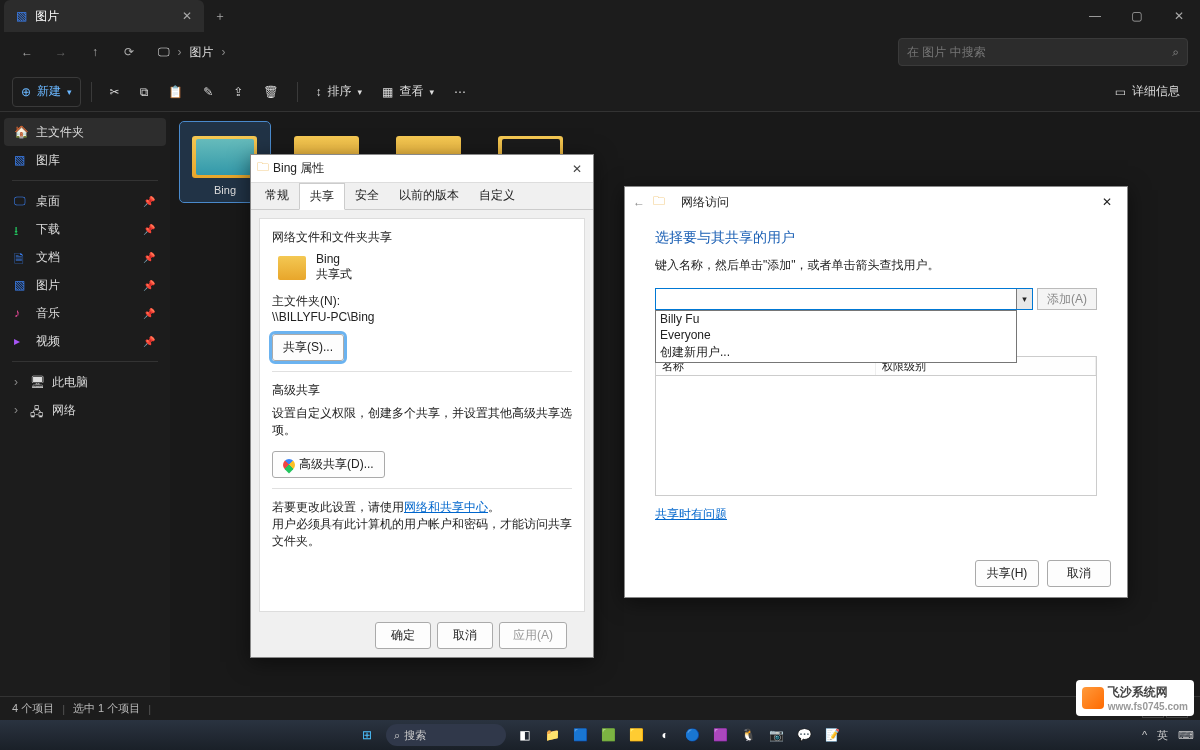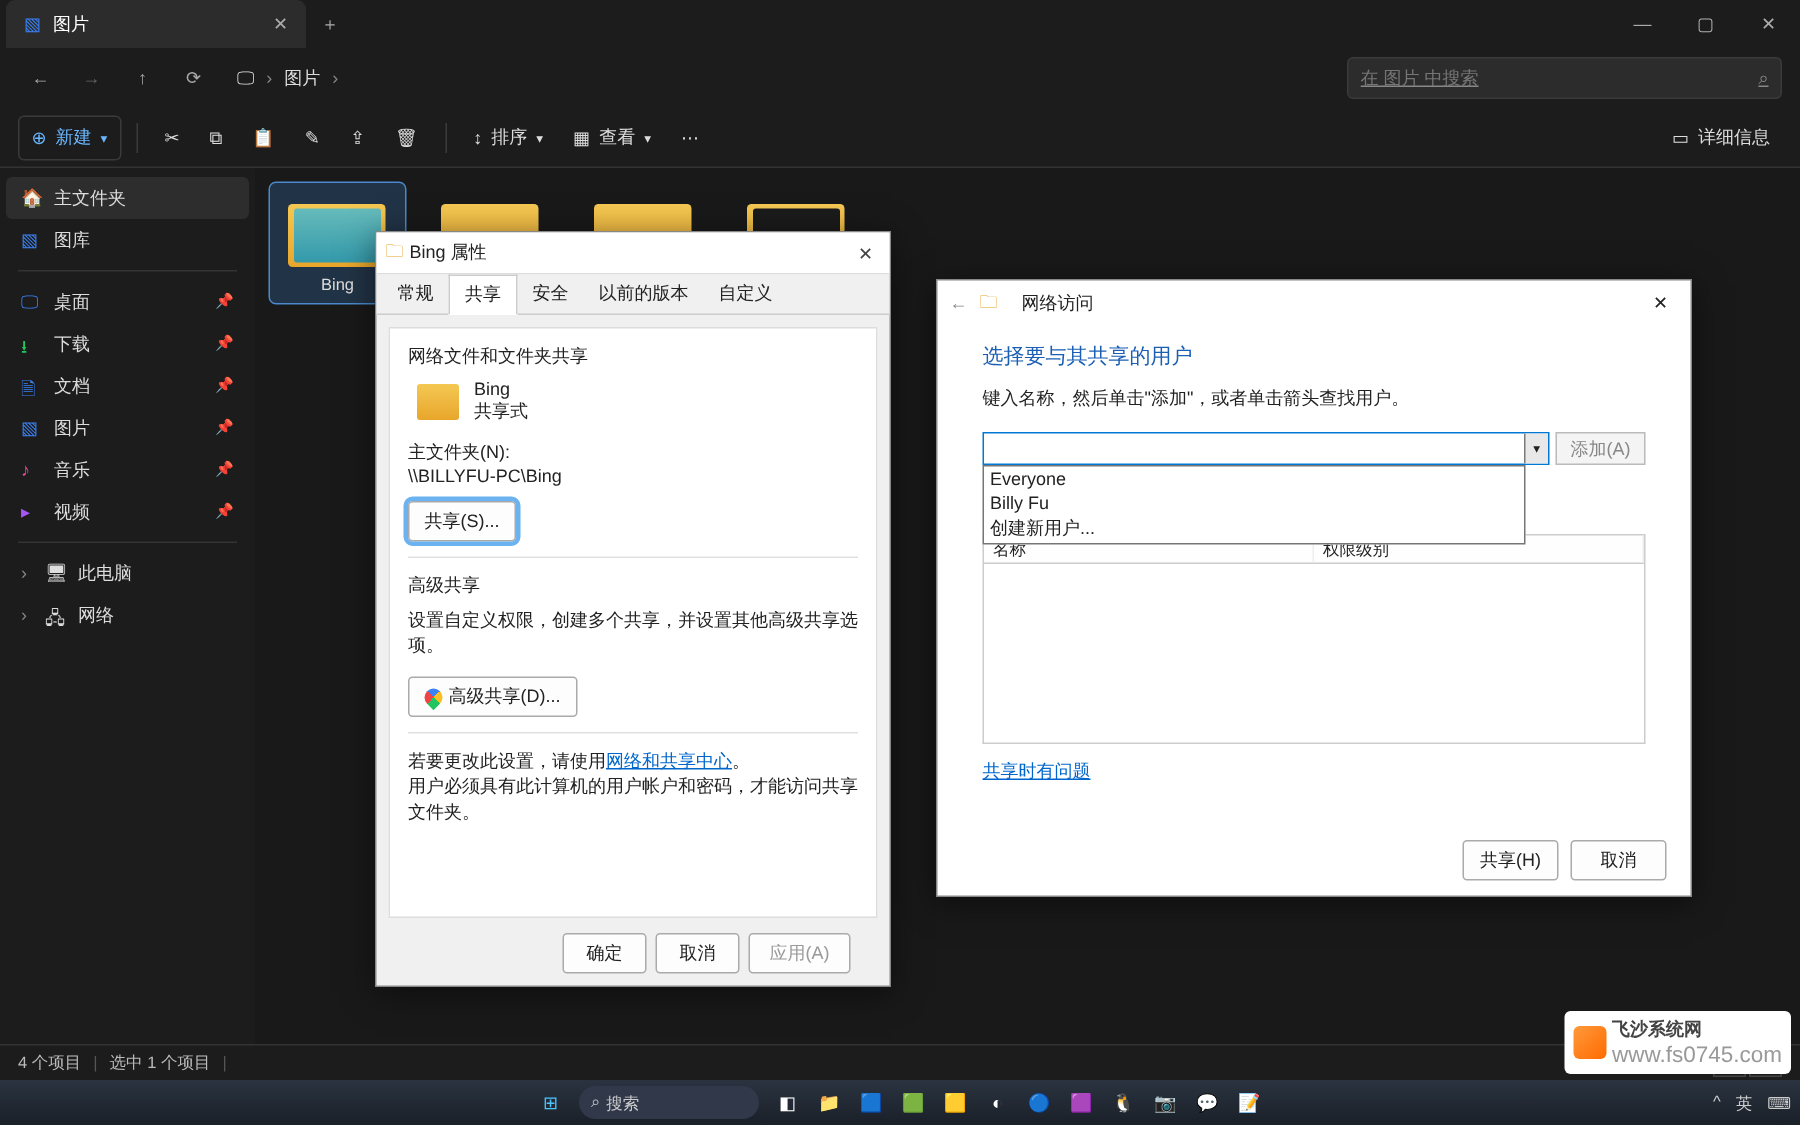--- a/index.html
+++ b/index.html
@@ -12,21 +12,21 @@
 .tab .close { color: #aaa; cursor: pointer; }
 .newtab { color: #aaa; width: 32px; text-align: center; cursor: pointer; }
 .wincontrols { margin-left: auto; display: flex; }
 .wincontrols div { width: 42px; height: 32px; text-align: center; line-height: 32px; color: #aaa; cursor: pointer; }
 
 
 .navbar { height: 40px; background: #1c1c1c; display: flex; align-items: center; padding: 0 12px; gap: 4px; }
 .navbtn { width: 30px; height: 30px; color: #aaa; display: flex; align-items: center; justify-content: center; cursor: pointer; border-radius: 4px; }
 .breadcrumb { display: flex; align-items: center; gap: 8px; color: #ddd; margin-left: 10px; }
 .breadcrumb span { font-size: 12px; }
-.searchbox { margin-left: auto; width: 290px; height: 28px; background: #2c2c2c; border: 1px solid #3a3a3a; border-radius: 4px; display: flex; align-items: center; padding: 0 8px; color: #888; text-decoration: underline; }
+.searchbox { margin-left: auto; width: 290px; height: 28px; background: #2c2c2c; border: 1px solid #3a3a3a; border-radius: 4px; display: flex; align-items: center; padding: 0 8px; color: #888; }
 .searchbox input { flex:1; background: transparent; border: none; outline: none; color: #ddd; font-size: 12px; }
 
 
 .toolbar { height: 40px; background: #1c1c1c; display: flex; align-items: center; padding: 0 12px; gap: 4px; border-bottom: 1px solid #333; }
 .tbtn { height: 30px; padding: 0 8px; color: #ddd; display: flex; align-items: center; gap: 6px; cursor: pointer; border-radius: 4px; font-size: 12px; }
 .tbtn.primary { color: #6ab7ff; border: 1px solid #3a3a3a; }
 .tsep { width: 1px; height: 20px; background: #3a3a3a; margin: 0 6px; }
 .tright { margin-left: auto; display:flex; align-items:center; gap: 6px;}
 
 
@@ -96,21 +96,21 @@
 .dropdown { position:absolute; top:22px; left:0; right:80px; background:#fff; border:1px solid #767676; z-index:10; }
 .dropdown div { padding: 1px 4px; cursor:pointer; }
 .listhead { display:flex; border:1px solid #ccc; margin-top: 46px; height:20px; background:#fefefe; }
 .listhead div { flex:1; border-right:1px solid #eee; padding: 2px 6px; font-size:11px; }
 .listbox { border:1px solid #ccc; border-top:none; height: 120px; background:#fff; }
 .foot2 { position:absolute; bottom:10px; right:16px; display:flex; gap:8px; }
 
 
 .watermark { position:absolute; right:6px; bottom:34px; background:#fff; padding:4px 6px; border-radius:4px; display:flex; align-items:center; gap:4px; font-size:12px; color:#444; }
 .watermark .logo { width:22px; height:22px; background:linear-gradient(135deg,#ff9a3c,#ff6a00); border-radius:4px; }
-.watermark .sub { font-size:15px; color:#999; }
+.watermark .sub { font-size:10px; color:#999;font-weight:bold; }
 </style>
 </head>
 <body>
 
 <div class="titlebar">
   <div class="tab">
     <span style="color:#3b82f6">▧</span>
     <span class="label">图片</span>
     <span class="close">✕</span>
   </div>
@@ -355,22 +355,22 @@
   <div class="inner">
     <div class="h1">选择要与其共享的用户</div>
     <div>键入名称，然后单击"添加"，或者单击箭头查找用户。</div>
     <div class="row1">
       <div class="combo">
         <input style="">
         <div class="drop">▾</div>
       </div>
       <button class="addbtn">添加(A)</button>
       <div class="dropdown">
+        <div>Billy Fu</div>
         <div>Everyone</div>
-        <div>Billy Fu</div>
         <div>创建新用户...</div>
       </div>
     </div>
     <div class="listhead">
       <div>名称</div>
       <div>权限级别</div>
     </div>
     <div class="listbox"></div>
     <div style="margin-top:10px"><a class="link">共享时有问题</a></div>
   </div>

